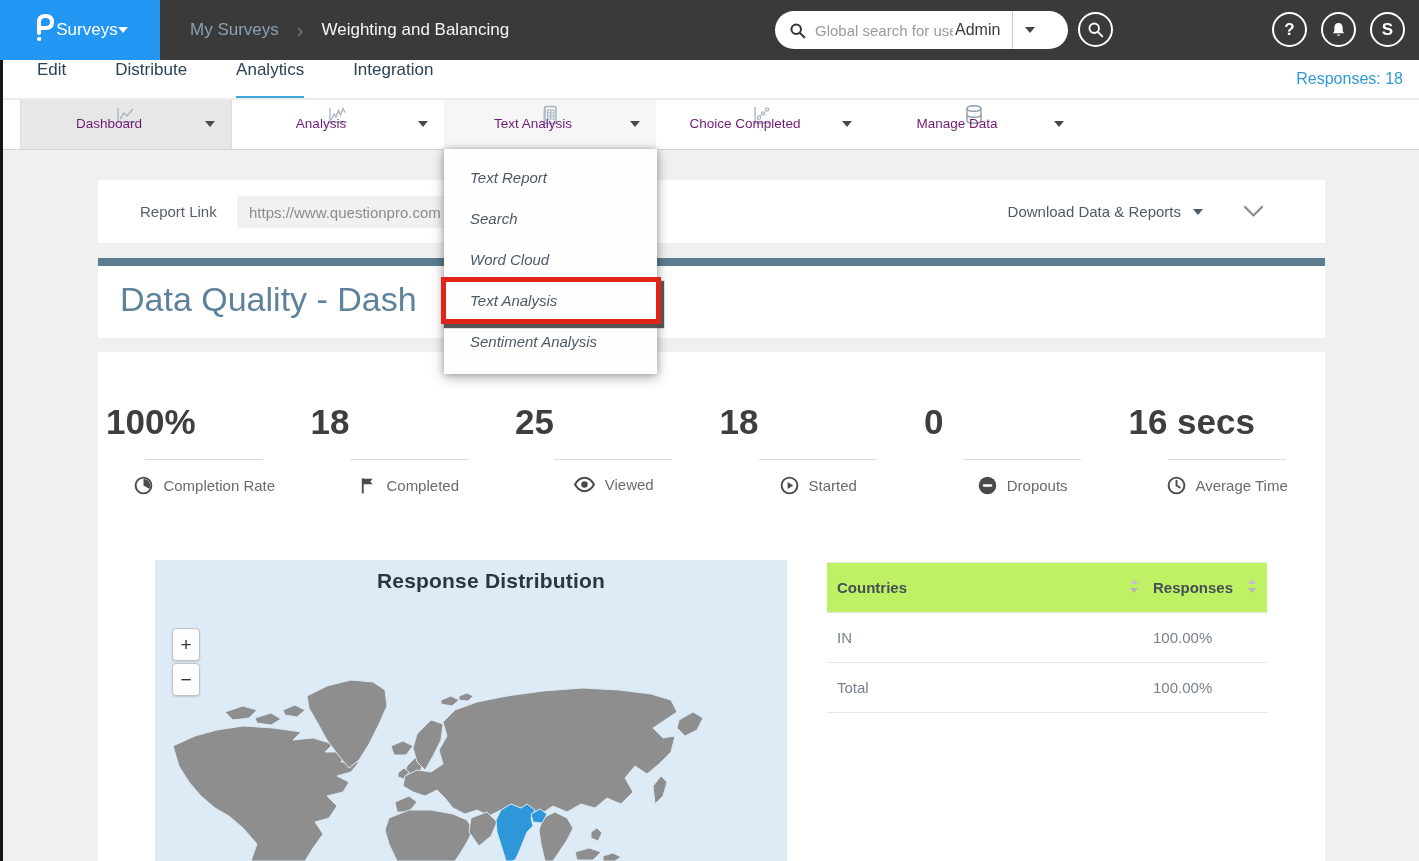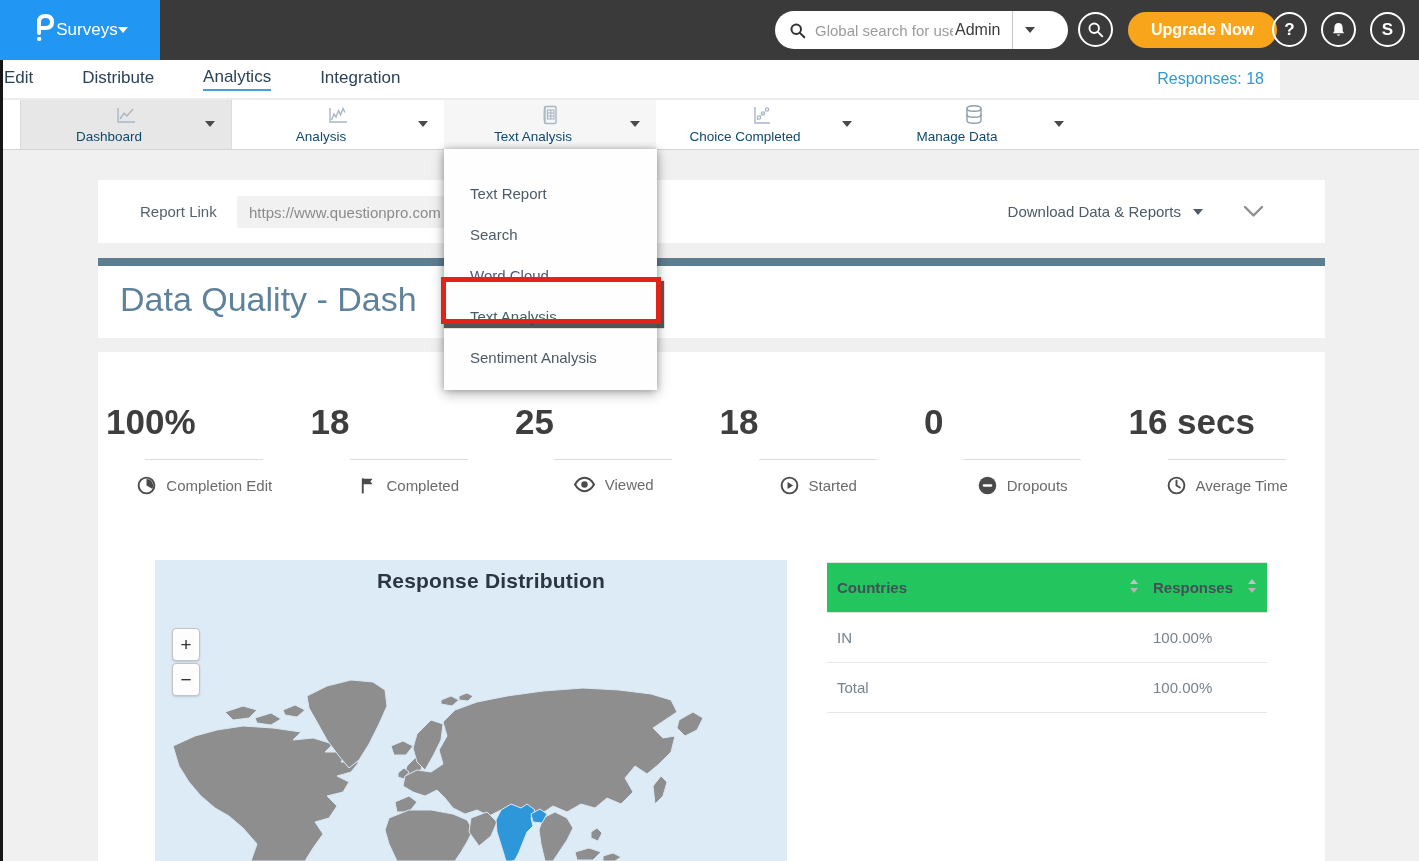--- a/index.html
+++ b/index.html
@@ -36,44 +36,44 @@
   .btn-search2 { left:1078px; }
   .btn-help   { left:1272px; }
   .btn-bell   { left:1321px; }
   .btn-avatar { left:1370px; }
 
   .upgrade-btn { position:absolute; left:1128px; top:12px; height:36px; padding:0 23px; background:#f9a51b;
                  border:none; border-radius:18px; color:#fff; font-family:inherit; font-size:16px;
                  font-weight:bold; cursor:pointer; }
 
   
-  .survey-nav { position:absolute; left:0; top:60px; width:1280px; height:38px; background:#fff; z-index:25;
-                display:flex; align-items:center; padding-left:4px; gap:49px; }
+  .survey-nav { position:absolute; left:0; top:60px; width:1419px; height:38px; background:#fff; z-index:25;
+                display:flex; padding-left:37px; gap:49px; }
   .nav-item { font-size:17px; color:#2c4257; cursor:pointer; padding-bottom:2px; }
   .nav-item.active { border-bottom:2px solid #41a3d6; }
   .responses-badge { position:absolute; right:16px; top:0; height:38px; display:flex; align-items:center;
                      color:#2f9ad2; font-size:16px; }
 
   
   .toolbar { position:absolute; left:3px; top:98px; width:1416px; height:52px; background:#fff;
              border-top:2px solid #ededed; border-bottom:1px solid #d4d4d4; z-index:20; }
   .tab { position:absolute; top:0; width:212px; height:49px; cursor:pointer; }
   .tab-icon { position:absolute; left:0; right:0; top:3px; display:flex; justify-content:center; }
-  .tab-label { position:absolute; left:0; right:34px; bottom:5px; text-align:center; font-size:13.5px; color:#0c4a6e; }
+  .tab-label { position:absolute; left:0; right:34px; bottom:18px; text-align:center; font-size:13.5px; color:#701a75; }
   .tab-caret { position:absolute; right:16px; top:21px; border-top-color:#4a4a4a;
                border-left-width:5px; border-right-width:5px; }
   .tab-dashboard { left:17px;  background:#e7e7e7; border-left:1px solid #dcdcdc; border-right:1px solid #dcdcdc; }
   .tab-analysis  { left:229px; }
   .tab-textanalysis { left:441px; background:#f6f6f6; }
   .tab-choice    { left:653px; }
   .tab-manage    { left:865px; }
 
   
   .menu-dropdown { position:absolute; left:444px; top:149px; width:213px; background:#fefefe; z-index:40;
-                   padding:24px 0 12px 0; box-shadow:0 4px 12px rgba(0,0,0,.28), 2px 0 6px rgba(0,0,0,.12), -2px 0 6px rgba(0,0,0,.12); }
+                   padding:8px 0 12px 0; box-shadow:0 4px 12px rgba(0,0,0,.28), 2px 0 6px rgba(0,0,0,.12), -2px 0 6px rgba(0,0,0,.12);font-style:italic; }
   .menu-item { height:41px; line-height:41px; padding-left:26px; font-size:15px; color:#4d5a66; cursor:pointer; }
   .red-annotation { position:absolute; left:441px; top:277px; width:220px; height:47px;
                     border:5px solid #e2231a; box-shadow:3px 4px 1px rgba(55,55,55,.85); z-index:50;
                     pointer-events:none; }
 
   
   .card { position:absolute; background:#fff; }
   .report-card { left:98px; top:180px; width:1227px; height:63px; z-index:5; }
   .report-label { position:absolute; left:42px; top:0; height:63px; display:flex; align-items:center;
                   font-size:15px; color:#555f69; }
@@ -104,21 +104,21 @@
   .map-panel { position:absolute; left:57px; top:208px; width:632px; height:301px; background:#dcebf5; overflow:hidden; }
   .map-title { position:absolute; left:0; right:0; top:9px; text-align:center; font-size:21px; font-weight:600;
                color:#2b3642; z-index:3; letter-spacing:.2px;margin-left:40px; }
   .map-zoom { position:absolute; left:17px; top:68px; z-index:3; display:flex; flex-direction:column; gap:2px; }
   .map-zoom button { width:28px; height:33px; background:#fdfdfd; border:1px solid #c3c3c3; border-radius:4px;
                      font-family:inherit; font-size:19px; color:#333; cursor:pointer; box-shadow:0 1px 2px rgba(0,0,0,.15); }
   .world-map { position:absolute; left:0; top:0; }
 
   
   .country-table { position:absolute; left:729px; top:210px; width:440px; font-size:15px; }
-  .ct-header { height:51px; background:#22c55e; border-top:1px solid #e6e6e6; border-bottom:1px solid #e0e0e0;
+  .ct-header { height:51px; background:#bef264; border-top:1px solid #e6e6e6; border-bottom:1px solid #e0e0e0;
                display:flex; align-items:center; padding:0 10px; font-weight:bold; color:#454f58; }
   .ct-col-left { flex:1; display:flex; align-items:center; cursor:pointer; }
   .ct-col-right { width:104px; display:flex; align-items:center; justify-content:space-between; cursor:pointer; }
   .ct-sort { margin-left:auto; margin-right:14px; flex:none; }
   .ct-row { height:50px; border-bottom:1px solid #e6e6e6; display:flex; align-items:center; padding:0 10px;
             color:#78828c; }
   .ct-row .ct-col-right { cursor:default; }
 
   .left-strip { position:absolute; left:0; top:60px; width:3px; height:801px; background:#161616; z-index:26; }
 </style>
@@ -132,40 +132,44 @@
       <span>
         <svg width="24" height="30" viewBox="0 0 24 30">
           <path d="M7,20 V9 Q7,3 13.5,3 Q20,3 20,9 Q20,15 13.5,15 H9.5" fill="none" stroke="#fff" stroke-width="4" stroke-linecap="round"></path>
           <rect x="5.2" y="24" width="4" height="4" rx="1.4" fill="#fff"></rect>
         </svg>
       </span>
       <span class="product">Surveys</span>
       <span class="caret"></span>
     </div>
 
+    <div class="breadcrumb">
+      <span class="bc-parent">My Surveys</span>
+      <span class="bc-sep">›</span>
+      <span class="bc-current">Weighting and Balancing</span>
+    </div>
 
     <div class="search-pill">
       <svg width="17" height="17" viewBox="0 0 20 20">
         <circle cx="8.5" cy="8.5" r="5.6" fill="none" stroke="#333" stroke-width="2.4"></circle>
         <line x1="12.8" y1="12.8" x2="18" y2="18" stroke="#333" stroke-width="2.4" stroke-linecap="round"></line>
       </svg>
       <input type="text" placeholder="Global search for user" style="">
       <span class="pill-scope">Admin</span>
       <span class="pill-divider"></span>
       <span class="caret pill-caret"></span>
     </div>
 
     <div class="circle-btn btn-search2">
       <svg width="17" height="17" viewBox="0 0 20 20">
         <circle cx="8.5" cy="8.5" r="5.6" fill="none" stroke="#fff" stroke-width="2.2"></circle>
         <line x1="12.8" y1="12.8" x2="18" y2="18" stroke="#fff" stroke-width="2.2" stroke-linecap="round"></line>
       </svg>
     </div>
 
-    <button class="upgrade-btn">Upgrade Now</button>
 
     <div class="circle-btn btn-help">
       <span>?</span>
     </div>
     <div class="circle-btn btn-bell">
       <svg width="17" height="18" viewBox="0 0 24 26">
         <path d="M12,3 C8.2,3 6,5.8 6,9.6 V14.4 L4,17.6 H20 L18,14.4 V9.6 C18,5.8 15.8,3 12,3 Z" fill="#fff"></path>
         <path d="M9.6,19.5 a2.5,2.5 0 0 0 4.8,0 Z" fill="#fff"></path>
       </svg>
     </div>
@@ -274,21 +278,21 @@
     <div class="stats-row">
 
       <div class="stat">
         <div class="stat-value">100%</div>
         <hr class="stat-divider">
         <div class="stat-bottom">
           <svg width="21" height="21" viewBox="0 0 24 24">
             <circle cx="12" cy="12" r="9" fill="none" stroke="#4a4a4a" stroke-width="2.2"></circle>
             <path d="M12,12 L12,4.5 A7.5,7.5 0 0 1 18.5,15.8 Z" fill="#4a4a4a"></path>
           </svg>
-          <span class="stat-label">Completion Edit</span>
+          <span class="stat-label">Completion Rate</span>
         </div>
       </div>
 
       <div class="stat">
         <div class="stat-value">18</div>
         <hr class="stat-divider">
         <div class="stat-bottom">
           <svg width="19" height="21" viewBox="0 0 24 24">
             <line x1="6" y1="3" x2="6" y2="22" stroke="#4a4a4a" stroke-width="2.4"></line>
             <path d="M6,3.5 H18.5 L15.5,7 L18.5,10.5 H6 Z" fill="#4a4a4a"></path>

